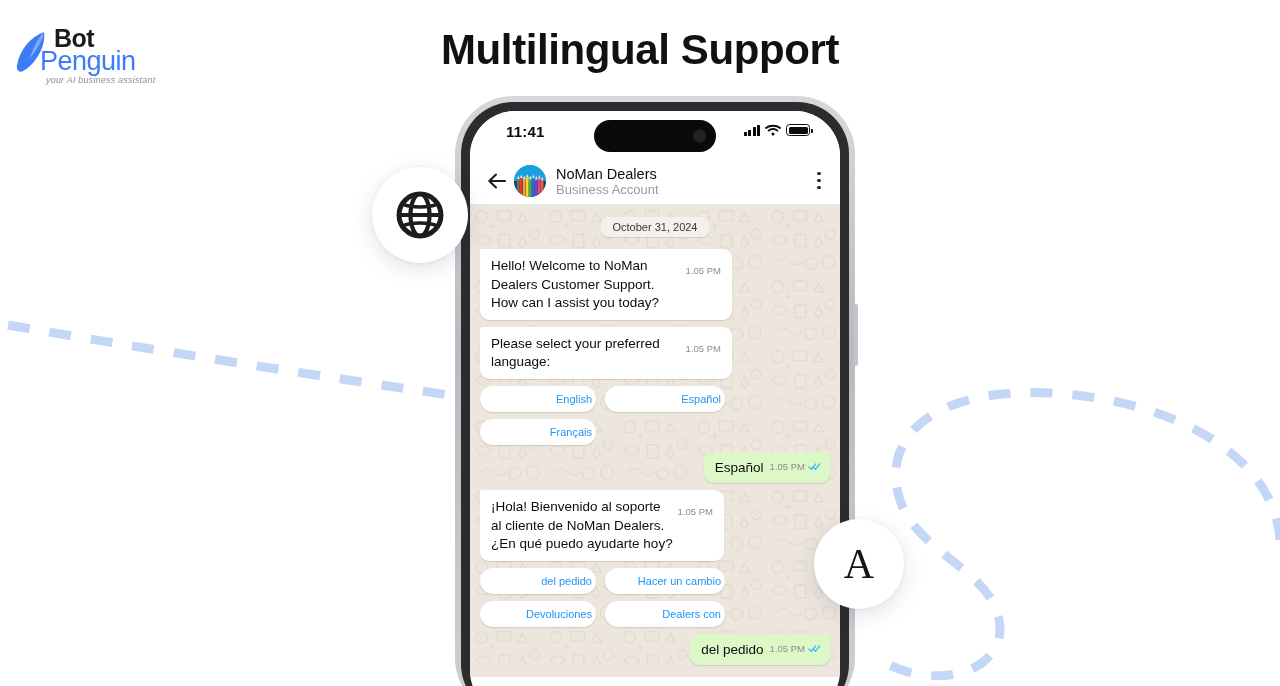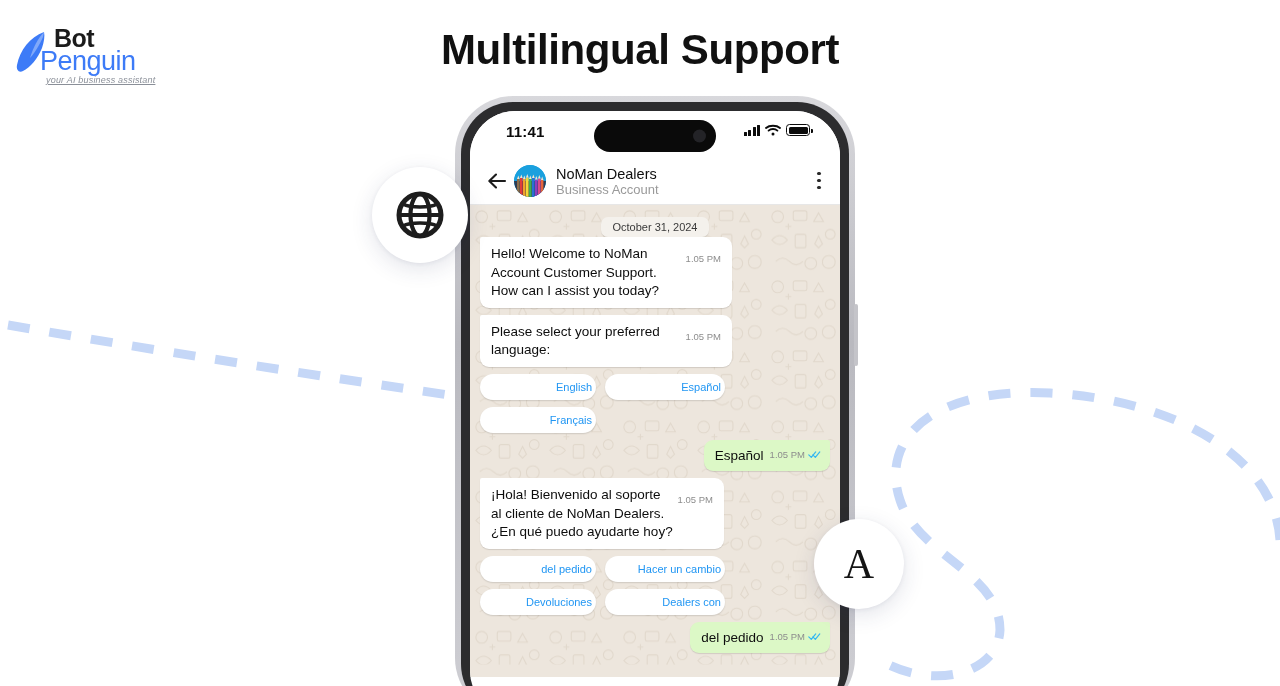--- a/index.html
+++ b/index.html
@@ -22,21 +22,21 @@
     font-size: 25px; font-weight: bold; color: #1b1b1b; letter-spacing: -0.5px;
     font-family: "Liberation Sans", sans-serif;
   }
   .logo-penguin {
     position: absolute; left: 26px; top: 22px;
     font-size: 27px; font-weight: normal; color: #3d7bf7; letter-spacing: -0.5px;
     font-family: "Liberation Sans", sans-serif;
   }
   .logo-tag {
     position: absolute; left: 32px; top: 51px;
-    font-size: 9px; color: #8a8f98; font-style: italic; letter-spacing: 0.2px; text-decoration: underline;
+    font-size: 9px; color: #8a8f98; font-style: italic; letter-spacing: 0.2px;
   }
 
   
   .page-title {
     position: absolute; left: 0; top: 26px; width: 1280px;
     text-align: center; font-size: 42px; font-weight: bold; color: #111111;
     letter-spacing: -0.4px;
   }
 
   
@@ -126,21 +126,21 @@
   
   .chat-body {
     position: relative;
     height: 472px;
     background-color: #EDE6DD;
     overflow: hidden;
     padding: 12px 10px 0 10px;
   }
   .chat-pattern { position: absolute; inset: 0; opacity: 0.40; }
 
-  .date-row { position: relative; display: flex; justify-content: center; z-index: 2; }
+  .date-row { position: relative; display: flex; justify-content: center; margin-bottom: 12px; z-index: 2; }
   .date-pill {
     background: #f4f1ec; color: #3b3b3b; font-size: 11px;
     padding: 4px 11px; border-radius: 7px;
     box-shadow: 0 1px 1px rgba(0,0,0,0.10);
   }
 
   .row { position: relative; z-index: 2; display: flex; margin-bottom: 7px; }
   .row.in  { justify-content: flex-start; }
   .row.out { justify-content: flex-end; }
 
@@ -303,21 +303,21 @@
             <rect width="380" height="472" fill="url(#doodle)"></rect>
           </svg>
 
           <div class="date-row">
             <div class="date-pill">October 31, 2024</div>
           </div>
 
           <div class="row in">
             <div class="bubble in">
               <span class="meta">1.05 PM</span>
-              <span>Hello! Welcome to NoMan Account Customer Support. How can I assist you today?</span>
+              <span>Hello! Welcome to NoMan Dealers Customer Support. How can I assist you today?</span>
             </div>
           </div>
 
           <div class="row in">
             <div class="bubble in">
               <span class="meta">1.05 PM</span>
               <span>Please select your preferred language:</span>
             </div>
           </div>
 

